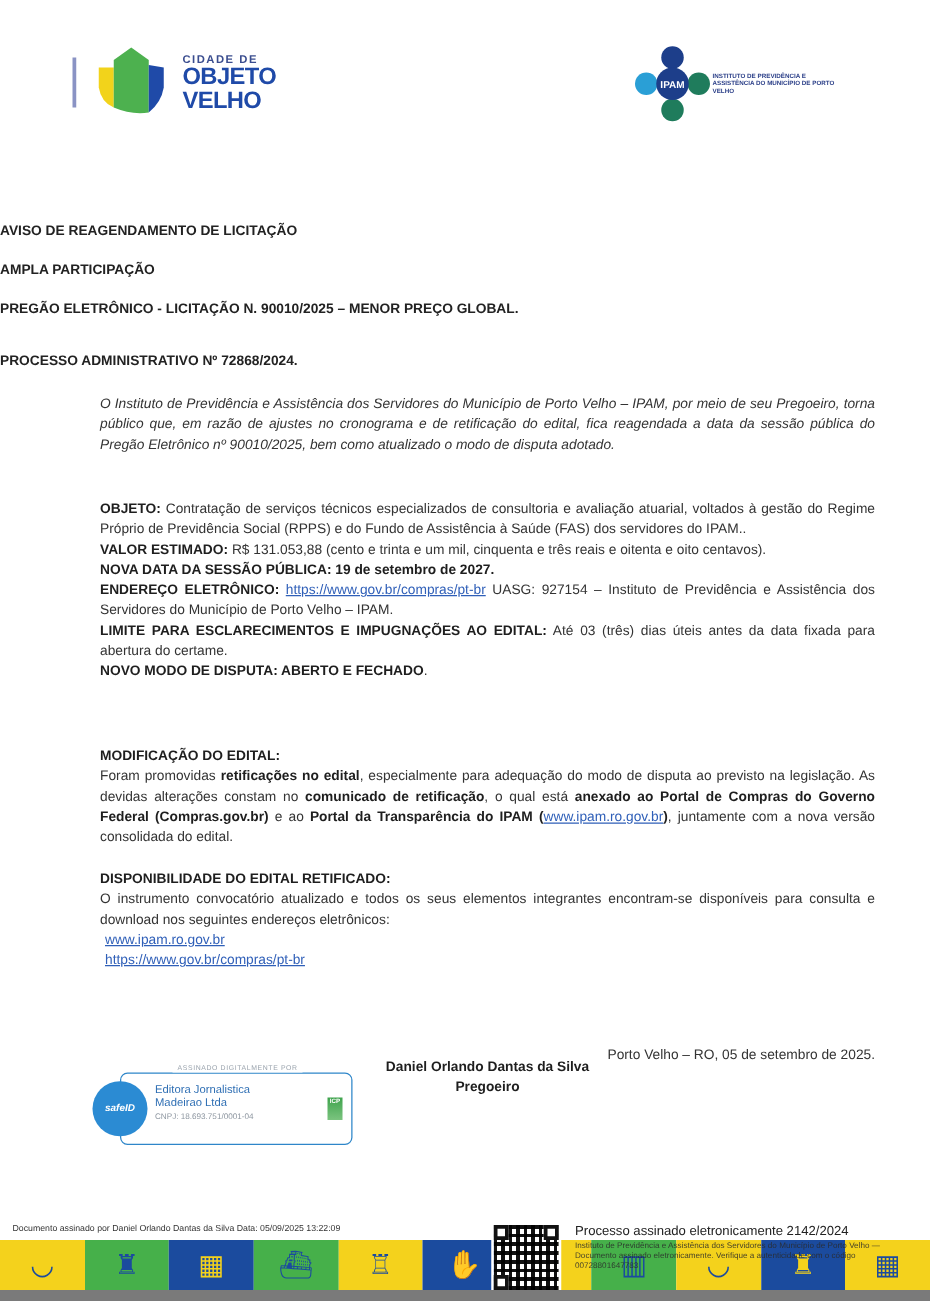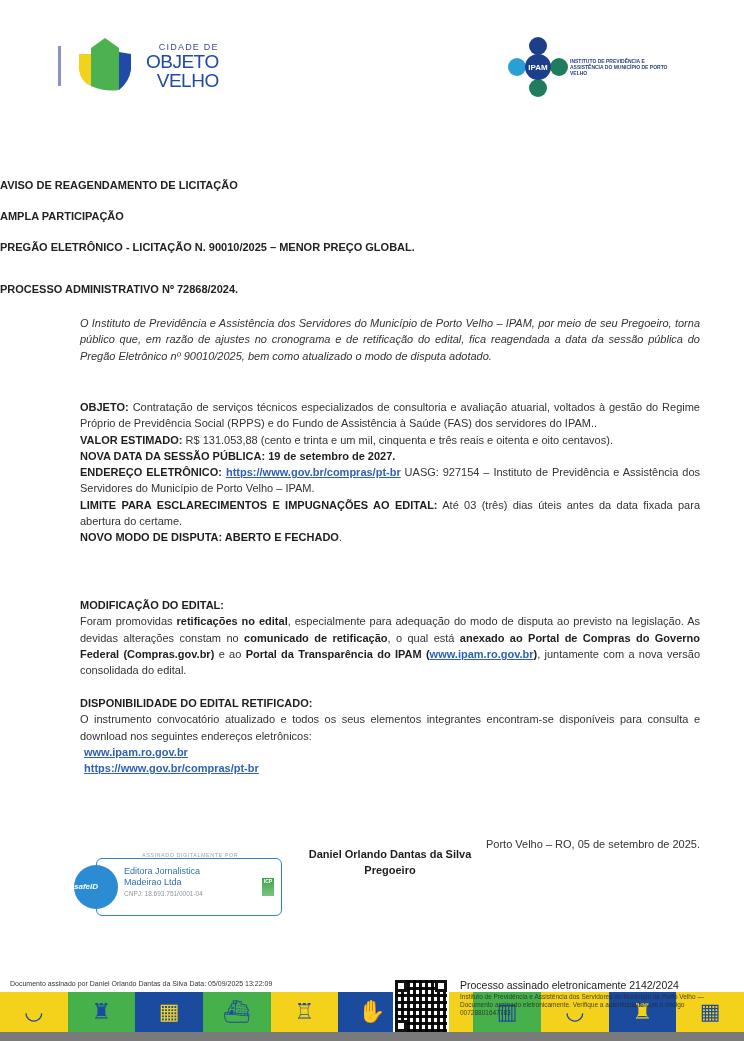--- a/index.html
+++ b/index.html
@@ -5,54 +5,54 @@
   html, body { margin: 0; padding: 0; }
   body {
     width: 744px; height: 1041px; background: #ffffff; position: relative; overflow: hidden;
     font-family: "Liberation Sans", sans-serif; color: #222;
   }
   .abs { position: absolute; }
   
   #logo-pv { left: 58px; top: 36px; width: 160px; height: 56px; }
   .pv-bar { position: absolute; left: 0; top: 10px; width: 3px; height: 40px; background: #8a93c4; }
   .pv-emblem { position: absolute; left: 17px; top: 0; width: 60px; height: 56px; }
-  .pv-text { position: absolute; left: 88px; top: 7px; color: #1f4aa8; font-weight: normal; line-height: 1; text-align: right; }
+  .pv-text { position: absolute; left: 88px; top: 7px; color: #1f4aa8; font-weight: bold; line-height: 1; }
   .pv-text .small { font-size: 9px; letter-spacing: 1.2px; color: #3a4d8f; }
   .pv-text .big { font-size: 19px; letter-spacing: -0.5px; }
 
   #logo-ipam { left: 508px; top: 36px; width: 180px; height: 62px; }
   .ipam-cross { position: absolute; left: 0; top: 0; width: 60px; height: 62px; }
   .ipam-text { position: absolute; left: 62px; top: 22px; font-size: 5px; line-height: 6px; color: #2b3f88; font-weight: bold; width: 100px; }
 
   
   .title { left: 0; width: 627px; font-weight: bold; font-size: 11px; color: #222; }
   #t1 { top: 179px; }
   #t2 { top: 210px; }
   #t3 { top: 241px; }
   #t4 { top: 283px; }
 
   
   .para { left: 80px; width: 620px; font-size: 11px; line-height: 16.3px; text-align: justify; color: #333; }
   .para b { color: #1e1e1e; }
-  .para a, a.lnk { color: #2f5fb8; text-decoration: underline; font-weight: bold; }
+  .para a, a.lnk { color: #2f5fb8; text-decoration: underline; }
   #p-intro { top: 315px; font-style: italic; }
   #p-objeto { top: 399px; }
   #p-mod { top: 597px; }
   #p-disp { top: 695px; }
 
   .placedate { right: 44px; top: 794px; font-size: 11px; color: #333; margin-top: 44px; }
 
   .sign-block { left: 290px; top: 846px; width: 200px; text-align: center; font-size: 11px; line-height: 16px; color: #333; }
   .sign-block .b { font-weight: bold; color: #1e1e1e; }
 
   
   #sig-badge { left: 74px; top: 852px; width: 208px; height: 64px; }
   .sig-frame { position: absolute; left: 22px; top: 6px; width: 184px; height: 56px; border: 1.5px solid #2e86c9; border-radius: 6px; }
   .sig-legend { position: absolute; left: 64px; top: 0; background: #fff; padding: 0 4px; font-size: 5.5px; color: #9aa3ad; letter-spacing: 0.5px; }
-  .sig-circle { position: absolute; left: 0; top: 13px; width: 44px; height: 44px; border-radius: 50%; background: #2b8bd3; color: #fff; font-size: 8px; font-weight: bold; text-align: left; line-height: 44px; font-style: italic; }
+  .sig-circle { position: absolute; left: 0; top: 13px; width: 44px; height: 44px; border-radius: 50%; background: #2b8bd3; color: #fff; font-size: 8px; font-weight: bold; text-align: center; line-height: 44px; font-style: italic; }
   .sig-org { position: absolute; left: 50px; top: 14px; font-size: 9px; line-height: 11px; color: #2f6fb4; }
   .sig-cnpj { position: absolute; left: 50px; top: 38px; font-size: 6.5px; color: #8d96a0; }
   .sig-icp { position: absolute; left: 188px; top: 26px; width: 12px; height: 18px; background: linear-gradient(#3fa34d, #7bc47f); color:#fff; font-size: 5px; font-weight: bold; text-align:center; line-height: 6px; }
 
   
   .foot-signed { left: 10px; top: 980px; font-size: 7px; color: #333; }
   #banner { left: 0; top: 992px; width: 744px; height: 40px; display: flex; }
   .tile { height: 40px; flex: 0 0 auto; display: flex; align-items: center; justify-content: center; font-size: 22px; color: #1b4b9e; }
   .bottom-bar { left: 0; top: 1032px; width: 744px; height: 9px; background: #7a7a7a; }
   #qr { left: 393px; top: 978px; width: 52px; height: 52px; background:

